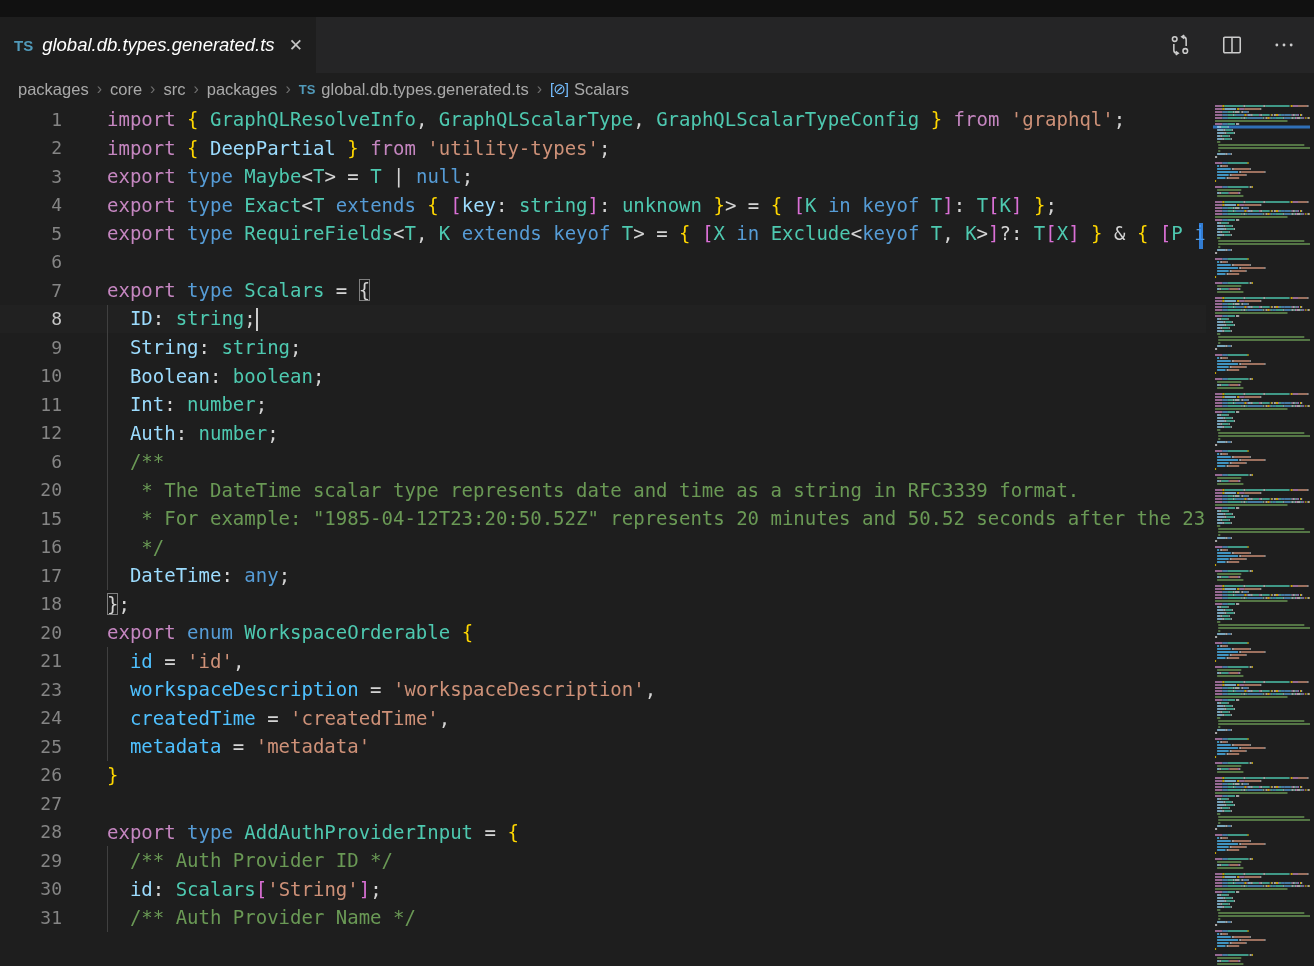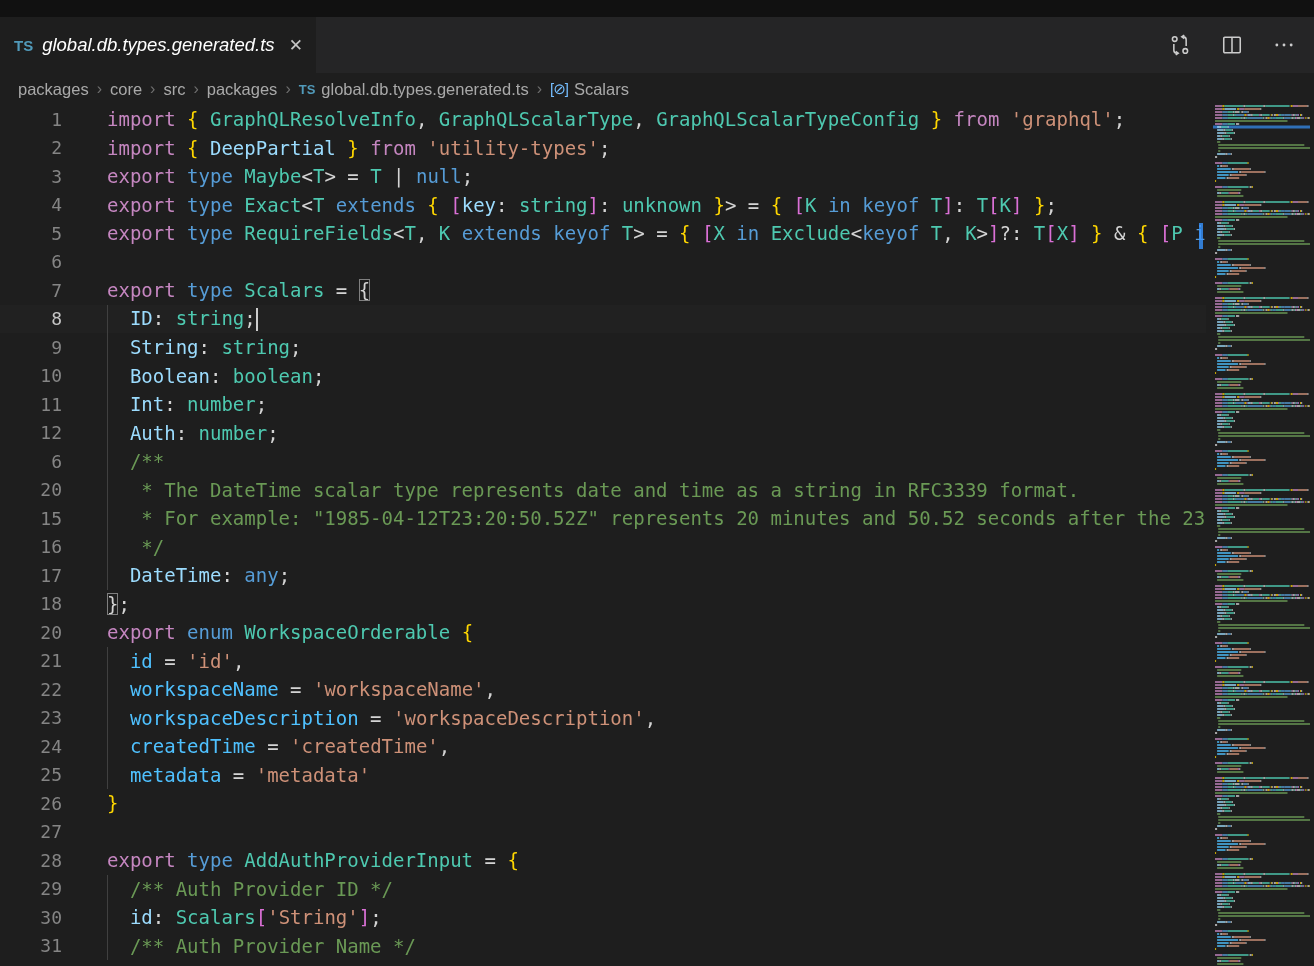--- a/index.html
+++ b/index.html
@@ -129,21 +129,20 @@
         <div class="line"><span class="ln">11</span><div class="guide"></div><span class="code"><span style="color: rgb(212, 212, 212);">  </span><span style="color: rgb(156, 220, 254);">Int</span><span style="color: rgb(212, 212, 212);">: </span><span style="color: rgb(78, 201, 176);">number</span><span style="color: rgb(212, 212, 212);">;</span></span></div>
         <div class="line"><span class="ln">12</span><div class="guide"></div><span class="code"><span style="color: rgb(212, 212, 212);">  </span><span style="color: rgb(156, 220, 254);">Auth</span><span style="color: rgb(212, 212, 212);">: </span><span style="color: rgb(78, 201, 176);">number</span><span style="color: rgb(212, 212, 212);">;</span></span></div>
         <div class="line"><span class="ln">6</span><div class="guide"></div><span class="code"><span style="color: rgb(212, 212, 212);">  </span><span style="color: rgb(106, 153, 85);">/**</span></span></div>
         <div class="line"><span class="ln">20</span><div class="guide"></div><span class="code"><span style="color: rgb(106, 153, 85);">   * The DateTime scalar type represents date and time as a string in RFC3339 format.</span></span></div>
         <div class="line"><span class="ln">15</span><div class="guide"></div><span class="code"><span style="color: rgb(106, 153, 85);">   * For example: "1985-04-12T23:20:50.52Z" represents 20 minutes and 50.52 seconds after the 23rd minute</span></span></div>
         <div class="line"><span class="ln">16</span><div class="guide"></div><span class="code"><span style="color: rgb(106, 153, 85);">   */</span></span></div>
         <div class="line"><span class="ln">17</span><div class="guide"></div><span class="code"><span style="color: rgb(212, 212, 212);">  </span><span style="color: rgb(156, 220, 254);">DateTime</span><span style="color: rgb(212, 212, 212);">: </span><span style="color: rgb(86, 156, 214);">any</span><span style="color: rgb(212, 212, 212);">;</span></span></div>
         <div class="line"><span class="ln">18</span><span class="code"><span class="tk-mt" style="color: rgb(212, 212, 212);">}</span><span style="color: rgb(212, 212, 212);">;</span></span></div>
         <div class="line"><span class="ln">20</span><span class="code"><span style="color: rgb(197, 134, 192);">export </span><span style="color: rgb(86, 156, 214);">enum </span><span style="color: rgb(78, 201, 176);">WorkspaceOrderable </span><span style="color: rgb(255, 215, 0);">{</span></span></div>
         <div class="line"><span class="ln">21</span><div class="guide"></div><span class="code"><span style="color: rgb(212, 212, 212);">  </span><span style="color: rgb(79, 193, 255);">id</span><span style="color: rgb(212, 212, 212);"> = </span><span style="color: rgb(206, 145, 120);">'id'</span><span style="color: rgb(212, 212, 212);">,</span></span></div>
-        <div class="line"><span class="ln">22</span><div class="guide"></div><span class="code"><span style="color: rgb(212, 212, 212);">  </span><span style="color: rgb(79, 193, 255);">workspaceName</span><span style="color: rgb(212, 212, 212);"> = </span><span style="color: rgb(206, 145, 120);">'workspaceName'</span><span style="color: rgb(212, 212, 212);">,</span></span></div>
         <div class="line"><span class="ln">23</span><div class="guide"></div><span class="code"><span style="color: rgb(212, 212, 212);">  </span><span style="color: rgb(79, 193, 255);">workspaceDescription</span><span style="color: rgb(212, 212, 212);"> = </span><span style="color: rgb(206, 145, 120);">'workspaceDescription'</span><span style="color: rgb(212, 212, 212);">,</span></span></div>
         <div class="line"><span class="ln">24</span><div class="guide"></div><span class="code"><span style="color: rgb(212, 212, 212);">  </span><span style="color: rgb(79, 193, 255);">createdTime</span><span style="color: rgb(212, 212, 212);"> = </span><span style="color: rgb(206, 145, 120);">'createdTime'</span><span style="color: rgb(212, 212, 212);">,</span></span></div>
         <div class="line"><span class="ln">25</span><div class="guide"></div><span class="code"><span style="color: rgb(212, 212, 212);">  </span><span style="color: rgb(79, 193, 255);">metadata</span><span style="color: rgb(212, 212, 212);"> = </span><span style="color: rgb(206, 145, 120);">'metadata'</span></span></div>
         <div class="line"><span class="ln">26</span><span class="code"><span style="color: rgb(255, 215, 0);">}</span></span></div>
         <div class="line"><span class="ln">27</span><span class="code"></span></div>
         <div class="line"><span class="ln">28</span><span class="code"><span style="color: rgb(197, 134, 192);">export </span><span style="color: rgb(86, 156, 214);">type </span><span style="color: rgb(78, 201, 176);">AddAuthProviderInput</span><span style="color: rgb(212, 212, 212);"> = </span><span style="color: rgb(255, 215, 0);">{</span></span></div>
         <div class="line"><span class="ln">29</span><div class="guide"></div><span class="code"><span style="color: rgb(212, 212, 212);">  </span><span style="color: rgb(106, 153, 85);">/** Auth Provider ID */</span></span></div>
         <div class="line"><span class="ln">30</span><div class="guide"></div><span class="code"><span style="color: rgb(212, 212, 212);">  </span><span style="color: rgb(156, 220, 254);">id</span><span style="color: rgb(212, 212, 212);">: </span><span style="color: rgb(78, 201, 176);">Scalars</span><span style="color: rgb(218, 112, 214);">[</span><span style="color: rgb(206, 145, 120);">'String'</span><span style="color: rgb(218, 112, 214);">]</span><span style="color: rgb(212, 212, 212);">;</span></span></div>
         <div class="line"><span class="ln">31</span><div class="guide"></div><span class="code"><span style="color: rgb(212, 212, 212);">  </span><span style="color: rgb(106, 153, 85);">/** Auth Provider Name */</span></span></div>
       </div>

